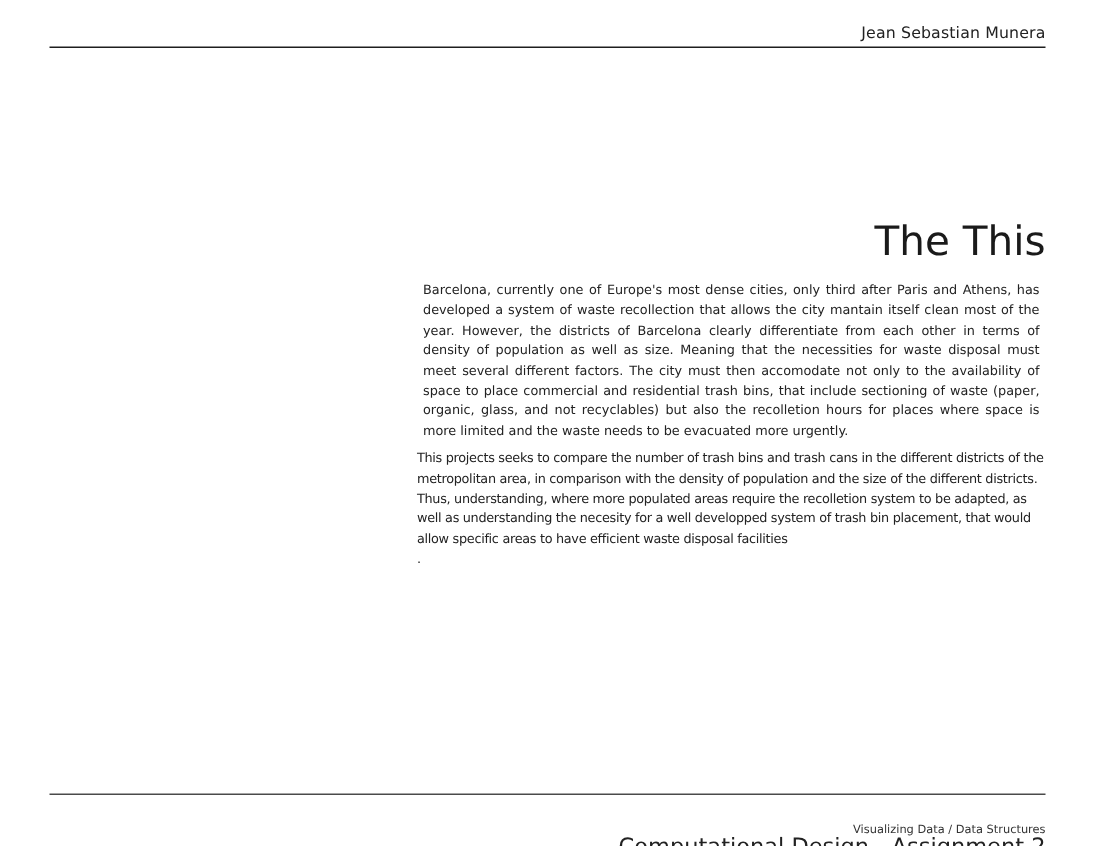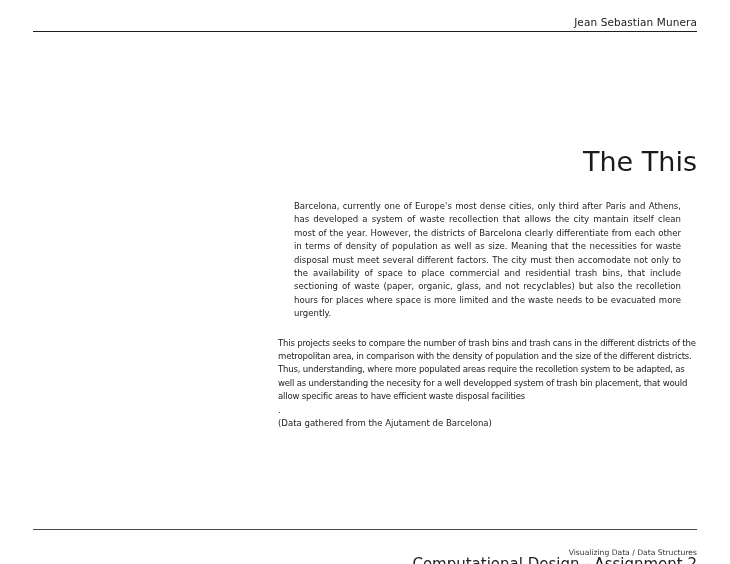--- a/index.html
+++ b/index.html
@@ -2,37 +2,36 @@
 <html><head>
   <meta charset="utf-8">
   <style>
     html, body { margin: 0; padding: 0; background: #ffffff; }
     body { width: 730px; height: 564px; position: relative; overflow: hidden;
            font-family: "DejaVu Sans", sans-serif; color: #1a1a1a; }
     .author { position: absolute; right: 33px; top: 16px; font-size: 10.5px; color: #222; letter-spacing: 0.1px; text-align: center; }
     .rule-top { position: absolute; left: 33px; width: 664px; top: 31px; height: 0; border-top: 1.6px solid #1e1e1e; }
     .title { position: absolute; right: 33px; top: 146px; font-size: 27px; font-weight: normal; color: #1a1a1a; letter-spacing: 0px; }
     .body { position: absolute; left: 278px; width: 419px; top: 184px; font-size: 8.55px; line-height: 13.4px; color: #222; }
-    .para1 { text-align: justify; margin: 16px; }
+    .para1 { text-align: justify; margin: 4px; }
     .para2 { margin: 5px 0 0 0; letter-spacing: -0.2px; }
     .dot, .source { margin: 0; }
     .rule-bottom { position: absolute; left: 33px; width: 664px; top: 529px; height: 0; border-top: 1.6px solid #4a4a4a; }
     .course { position: absolute; right: 33px; top: 555px; font-size: 15px; color: #222; }
     .subtitle { position: absolute; right: 33px; top: 548px; font-size: 7.6px; color: #333; margin-left: 35px; }
   </style>
 </head>
 <body>
 
 <div class="author">Jean Sebastian Munera</div>
 <div class="rule-top"></div>
 
 <h1 class="title" style="margin:0;">The This</h1>
 
 <div class="body">
   <p class="para1" style="hyphens:auto;" lang="en">Barcelona, currently one of Europe's most dense cities, only third after Paris and Athens, has developed a system of waste recollection  that allows the city mantain itself clean most of the year. However, the districts of Barcelona clearly differentiate from each other in terms of density of population as well as size. Meaning that the necessities for waste disposal must meet several different factors. The city must then accomodate not only to the availability of space to place commercial and residential trash bins, that include sectioning of waste (paper, organic, glass, and not recyclables) but also the recolletion hours for places where space is more limited and the waste needs to be evacuated more urgently.</p>
   <p class="para2">This projects seeks to compare the number of trash bins and trash cans in the different districts of the metropolitan area, in comparison with the density of population and the size of the different districts. Thus, understanding, where more populated areas require the recolletion system to be adapted, as well as understanding the necesity for a well developped system of trash bin placement, that would allow specific areas to have  efficient waste disposal facilities</p>
   <p class="dot">.</p>
-  <p class="source">(Data gathered from the  Ajutament de Barcelona)</p>
 </div>
 
 <div class="rule-bottom"></div>
 <div class="course">Computational Design - Assignment 2</div>
 <div class="subtitle">Visualizing Data / Data Structures</div>
 
 </body></html>

